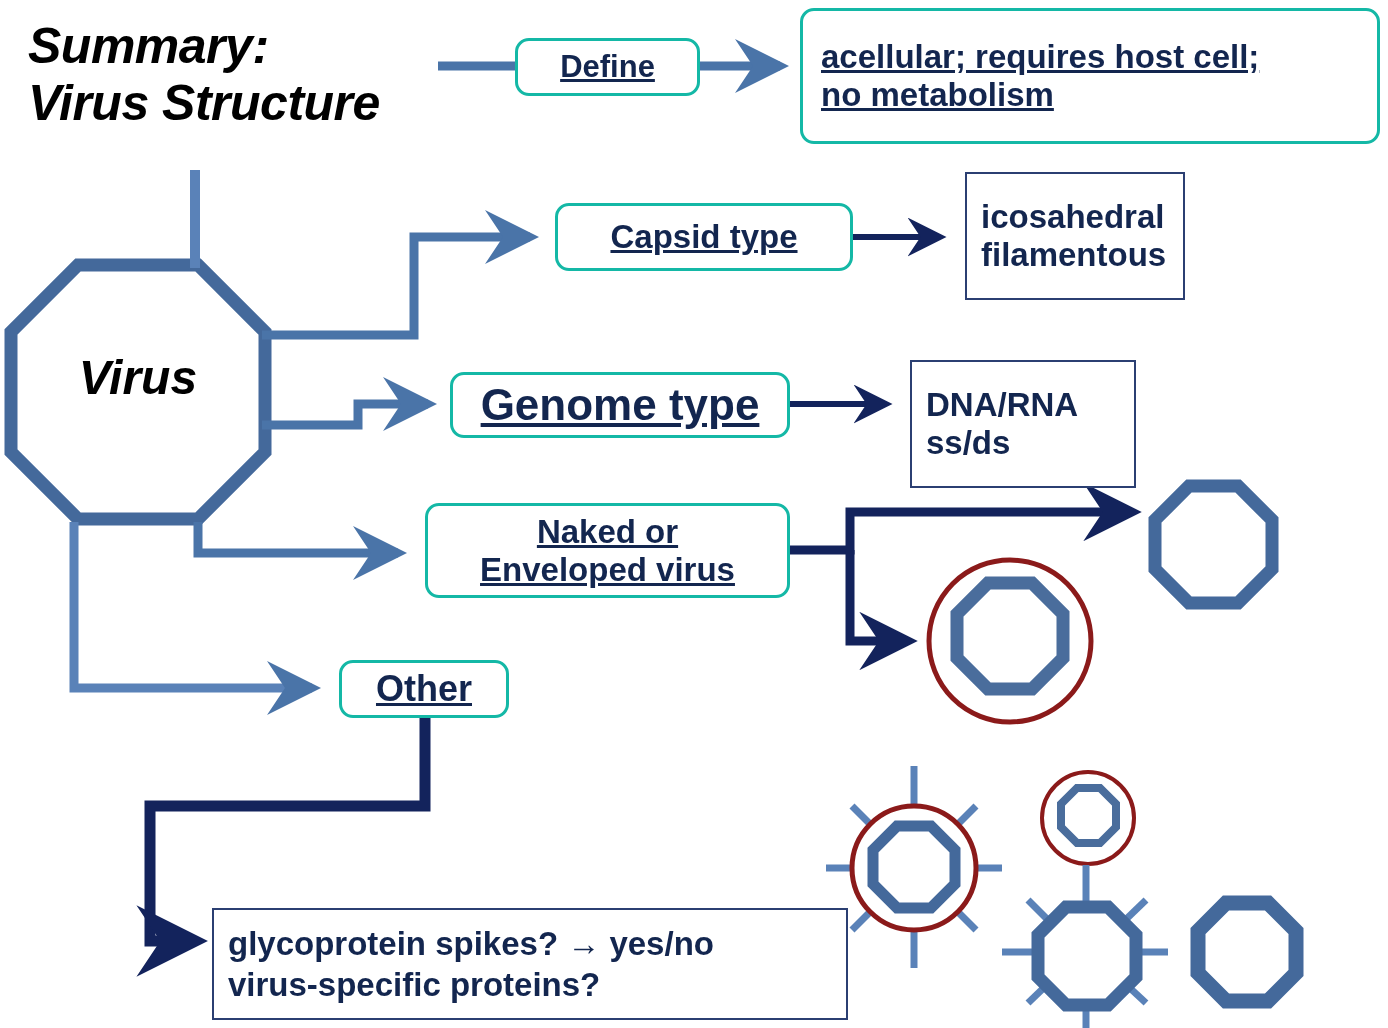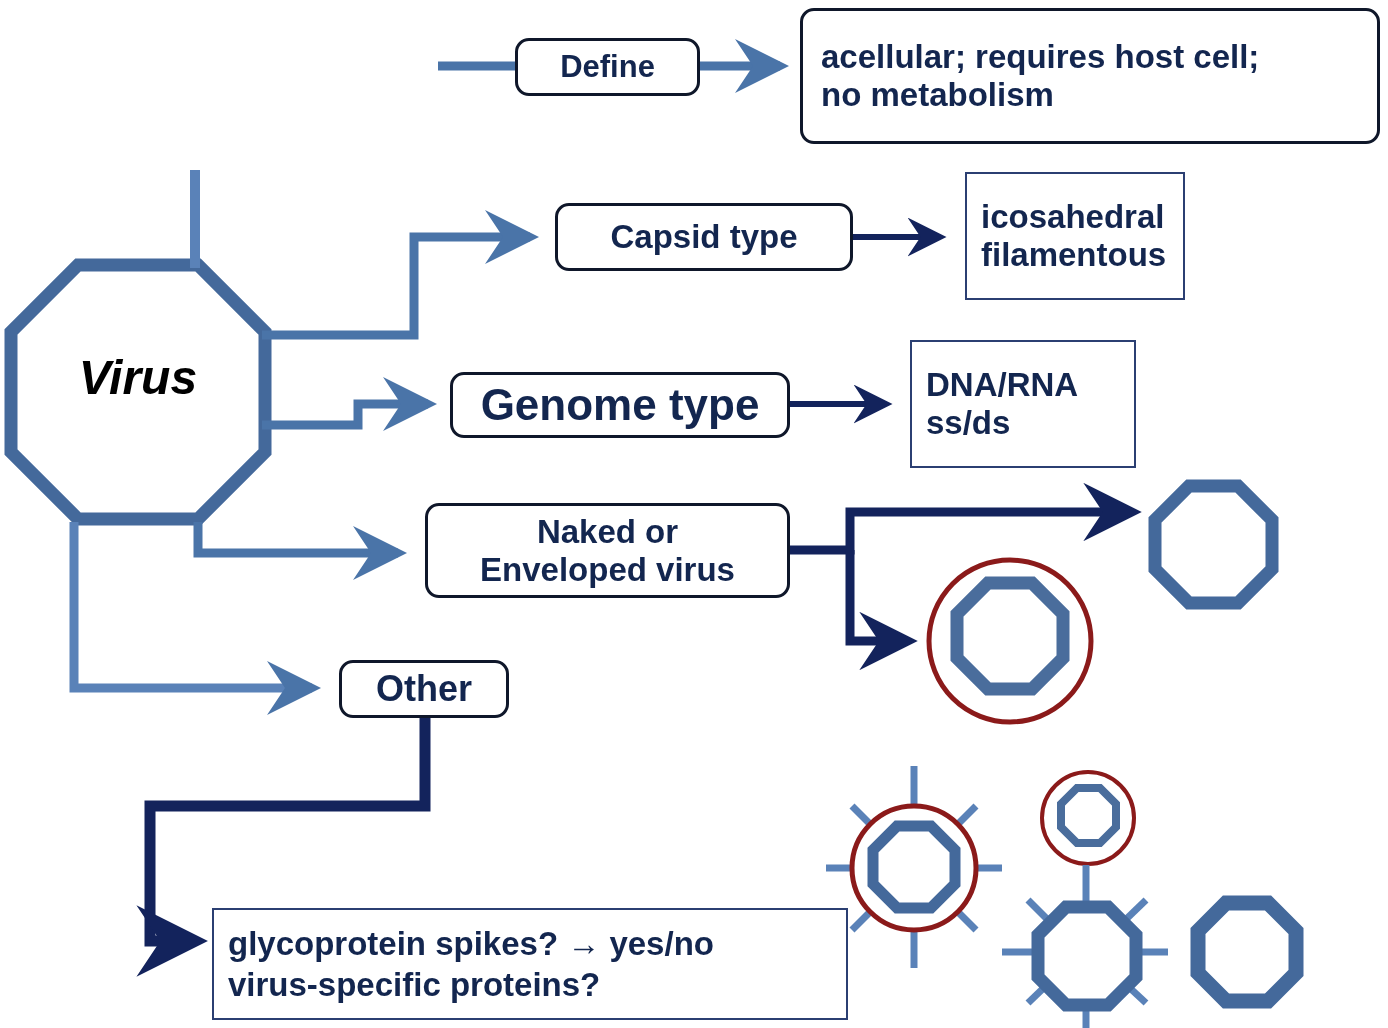--- a/index.html
+++ b/index.html
@@ -27,22 +27,23 @@
     display: flex;
     align-items: center;
     justify-content: center;
     text-align: center;
     color: #13264f;
     font-weight: bold;
     background: #ffffff;
     line-height: 1.15;
   }
   .node.round {
-    border: 3px solid #0f172a;
+    border: 3px solid #14b8a6;
     border-radius: 14px;
+    text-decoration: underline;
   }
   .node.sharp {
     border: 2px solid #2b3f72;
     border-radius: 0;
     justify-content: flex-start;
     text-align: left;
   }
   .node.sharp .inner { padding-left: 14px; }
   .title {
     position: absolute;
@@ -131,20 +132,22 @@
       <line x1="1028" y1="900" x2="1055" y2="927"></line>
       <line x1="1118" y1="927" x2="1146" y2="900"></line>
       <line x1="1028" y1="1003" x2="1055" y2="977"></line>
       <line x1="1118" y1="977" x2="1146" y2="1003"></line>
     </g>
     <polygon points="1066,907 1108,907 1136,935 1136,977 1108,1005 1066,1005 1038,977 1038,935" fill="#ffffff" stroke="#44699b" stroke-width="13" stroke-linejoin="miter"></polygon>
 
     <polygon points="1226,903 1268,903 1296,931 1296,973 1268,1001 1226,1001 1198,973 1198,931" fill="#ffffff" stroke="#44699b" stroke-width="15" stroke-linejoin="miter"></polygon>
   </svg>
 
+  <div class="title" style="left:28px; top:18px; font-size:50px;">Summary:
+Virus Structure</div>
 
   <div class="virus-label" style="left:11px; top:350px; width:254px; font-size:48px;">Virus</div>
 
   <div class="node round" style="left:515px; top:38px; width:185px; height:58px; font-size:31px;">
     <span class="inner">Define</span>
   </div>
 
   <div class="node round" style="left:800px; top:8px; width:580px; height:136px; font-size:33px;
               justify-content:flex-start; text-align:left; white-space:pre-line;align-items:center;">
     <span class="inner" style="padding-left:18px;">acellular; requires host cell;
@@ -158,21 +161,21 @@
   <div class="node sharp" style="left:965px; top:172px; width:220px; height:128px; font-size:33px;
               white-space:pre-line;">
     <span class="inner">icosahedral
 filamentous</span>
   </div>
 
   <div class="node round" style="left:450px; top:372px; width:340px; height:66px; font-size:44px;">
     <span class="inner">Genome type</span>
   </div>
 
-  <div class="node sharp" style="left:910px; top:340px; width:226px; height:128px; font-size:33px;
+  <div class="node sharp" style="left:910px; top:360px; width:226px; height:128px; font-size:33px;
               white-space:pre-line;">
     <span class="inner">DNA/RNA
 ss/ds</span>
   </div>
 
   <div class="node round" style="left:425px; top:503px; width:365px; height:95px; font-size:33px;
               white-space:pre-line;text-align:center;">
     <span class="inner">Naked or
 Enveloped virus</span>
   </div>

